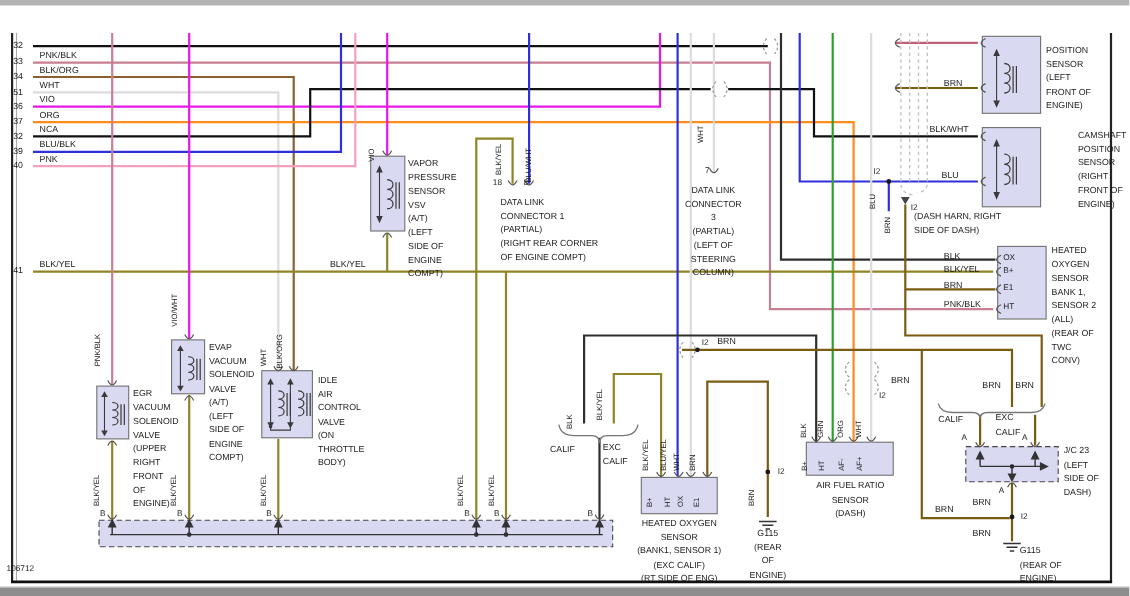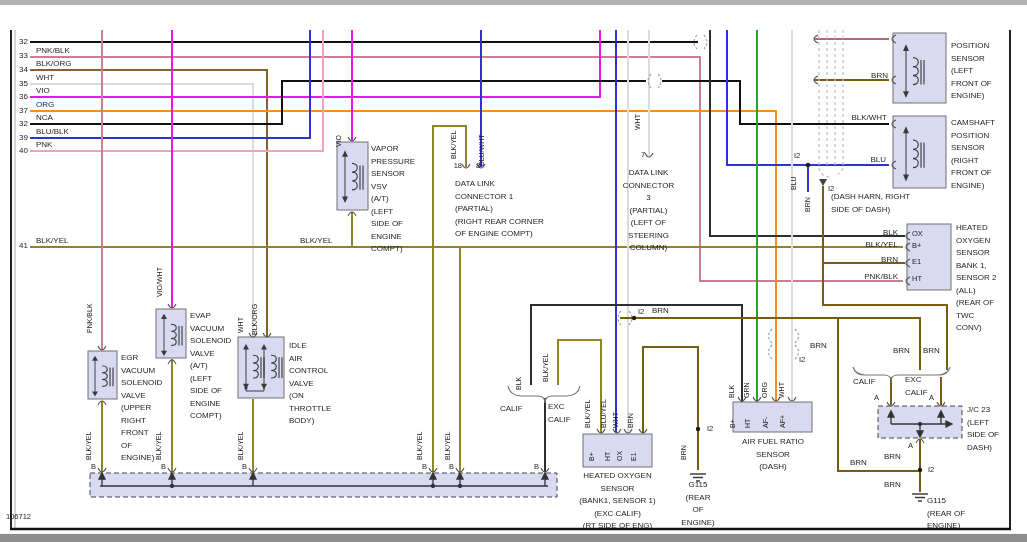--- a/index.html
+++ b/index.html
@@ -5,21 +5,21 @@
   html,body{margin:0;padding:0;background:#fff;}
   #stage{position:relative;width:1027px;height:542px;background:#ffffff;overflow:hidden;
          font-family:"Liberation Sans",sans-serif;}
   #topbar{position:absolute;left:0;top:0;width:1027px;height:5px;background:#b3b3b3;}
   #botbar{position:absolute;left:0;top:533px;width:1027px;height:9px;background:#8e8e8e;border-top:1px solid #f2f2f2;}
   svg{position:absolute;left:0;top:0;}
   .t{position:absolute;font-size:8px;color:#1c1c1c;white-space:pre-line;line-height:12.5px;}
   .s{font-size:7.5px;line-height:10px;}
   .vl{position:absolute;font-size:7px;color:#1c1c1c;white-space:nowrap;
       transform:rotate(-90deg);transform-origin:0 100%;height:9px;line-height:9px;}
-  .ta{text-align:right;}
+  .ta{text-align:left;}
   .tc{text-align:center;}
 </style>
 </head>
 <body>
 
 <div id="stage">
 <div id="topbar"></div>
 
 <svg width="1027" height="542" viewBox="0 0 1027 542">
   <defs>
@@ -193,21 +193,21 @@
     <line x1="11" y1="30" x2="11" y2="530" stroke-width="2"></line>
     <line x1="15" y1="30" x2="15" y2="530" stroke="#aaa" stroke-width="1"></line>
     <line x1="1010" y1="30" x2="1010" y2="530" stroke-width="2"></line>
     <line x1="10" y1="529" x2="1011" y2="529" stroke-width="2.5" stroke="#111"></line>
   </g>
 </svg>
 
 <div class="t ta" style="left:12px;top:36px;width:16px">32</div>
 <div class="t ta" style="left:12px;top:50px;width:16px">33</div>
 <div class="t ta" style="left:12px;top:64px;width:16px">34</div>
-<div class="t ta" style="left:12px;top:78px;width:16px">35</div>
+<div class="t ta" style="left:12px;top:78px;width:16px">51</div>
 <div class="t ta" style="left:12px;top:91px;width:16px">36</div>
 <div class="t ta" style="left:12px;top:105px;width:16px">37</div>
 <div class="t ta" style="left:12px;top:118px;width:16px">32</div>
 <div class="t ta" style="left:12px;top:132px;width:16px">39</div>
 <div class="t ta" style="left:12px;top:145px;width:16px">40</div>
 <div class="t ta" style="left:12px;top:240px;width:16px">41</div>
 
 <div class="t" style="left:36px;top:45px">PNK/BLK</div>
 <div class="t" style="left:36px;top:58px">BLK/ORG</div>
 <div class="t" style="left:36px;top:72px">WHT</div>
@@ -263,21 +263,21 @@
 3
 (PARTIAL)
 (LEFT OF
 STEERING
 COLUMN)</div>
 <div class="t" style="left:951px;top:40px">POSITION
 SENSOR
 (LEFT
 FRONT OF
 ENGINE)</div>
-<div class="t" style="left:951px;top:117px">CAMSHAFT
+<div class="t" style="left:980px;top:117px">CAMSHAFT
 POSITION
 SENSOR
 (RIGHT
 FRONT OF
 ENGINE)</div>
 <div class="t" style="left:956px;top:222px">HEATED
 OXYGEN
 SENSOR
 BANK 1,
 SENSOR 2

